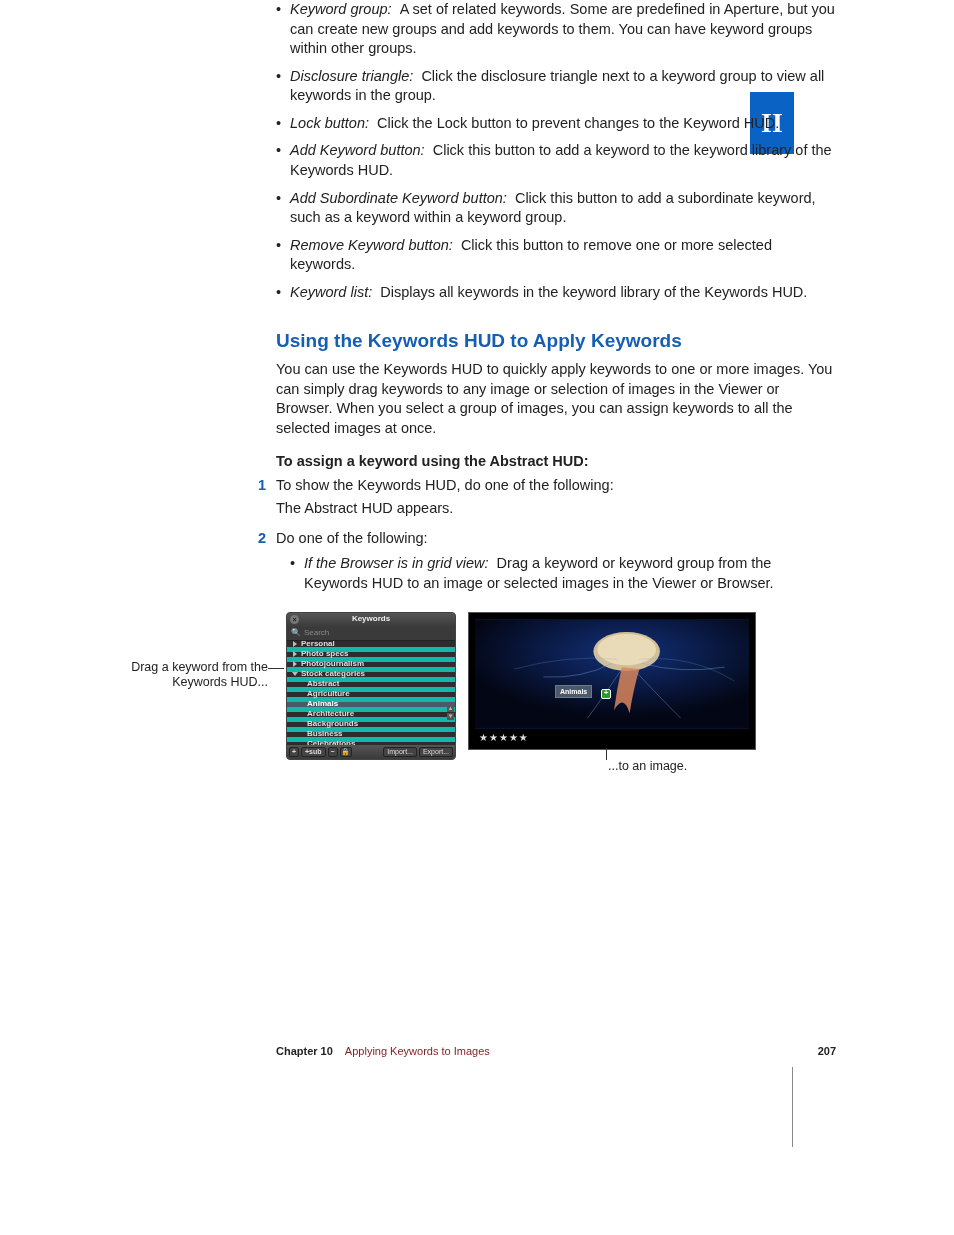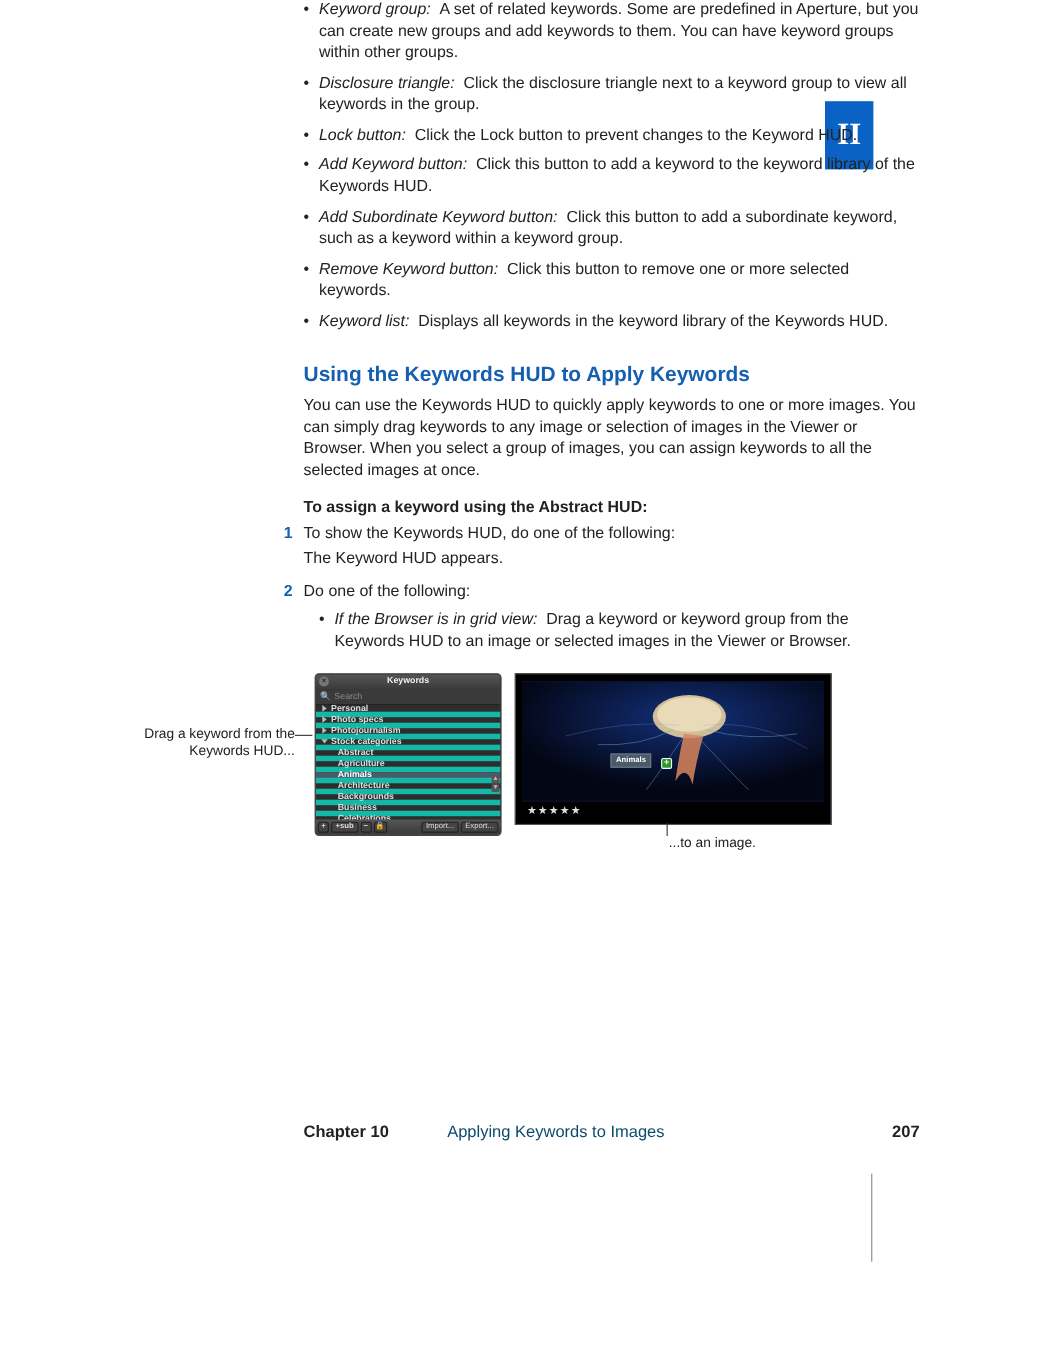--- a/index.html
+++ b/index.html
@@ -237,28 +237,27 @@
   }
   .stars {
     position:absolute; left:10px; bottom:4px;
     color:#ddd; font-size:10px; letter-spacing:1px;
   }
 
   
   .footer {
     position:absolute;
     left: 276px;
-    top: 1020px;
+    top: 1044px;
     width: 560px;
     display:flex;
-    font-size: 15px;
-    gap: 41px;
+    font-size: 11px;
   }
   .footer .chap { font-weight:700; color:#222; }
-  .footer .title { color:#0c4a6e; margin-left:12px; }
+  .footer .title { color:#7f1d1d; margin-left:12px; }
   .footer .pn { margin-left:auto; font-weight:700; color:#222; }
 </style>
 </head>
 <body>
 
 <div class="page">
 
   <div class="part-tab">II</div>
 
   <div class="content">
@@ -275,21 +274,21 @@
 
     <h2 class="section">Using the Keywords HUD to Apply Keywords</h2>
     <p class="body-para">You can use the Keywords HUD to quickly apply keywords to one or more images. You can simply drag keywords to any image or selection of images in the Viewer or Browser. When you select a group of images, you can assign keywords to all the selected images at once.</p>
 
     <p class="task-head">To assign a keyword using the Abstract HUD:</p>
 
     <ol class="steps">
       <li>
         <span class="num">1</span>
         <span>To show the Keywords HUD, do one of the following:</span>
-        <div class="step-tail">The Keyword HUD appears.</div>
+        <div class="step-tail">The Abstract HUD appears.</div>
       </li>
       <li style="margin-top:10px;">
         <span class="num">2</span>
         <span>Do one of the following:</span>
         <ul class="sub-bullets">
           <li><em>If the Browser is in grid view:</em>&nbsp;&nbsp;<span>Drag a keyword or keyword group from the Keywords HUD to an image or selected images in the Viewer or Browser.</span></li>
         </ul>
       </li>
     </ol>
   </div>

